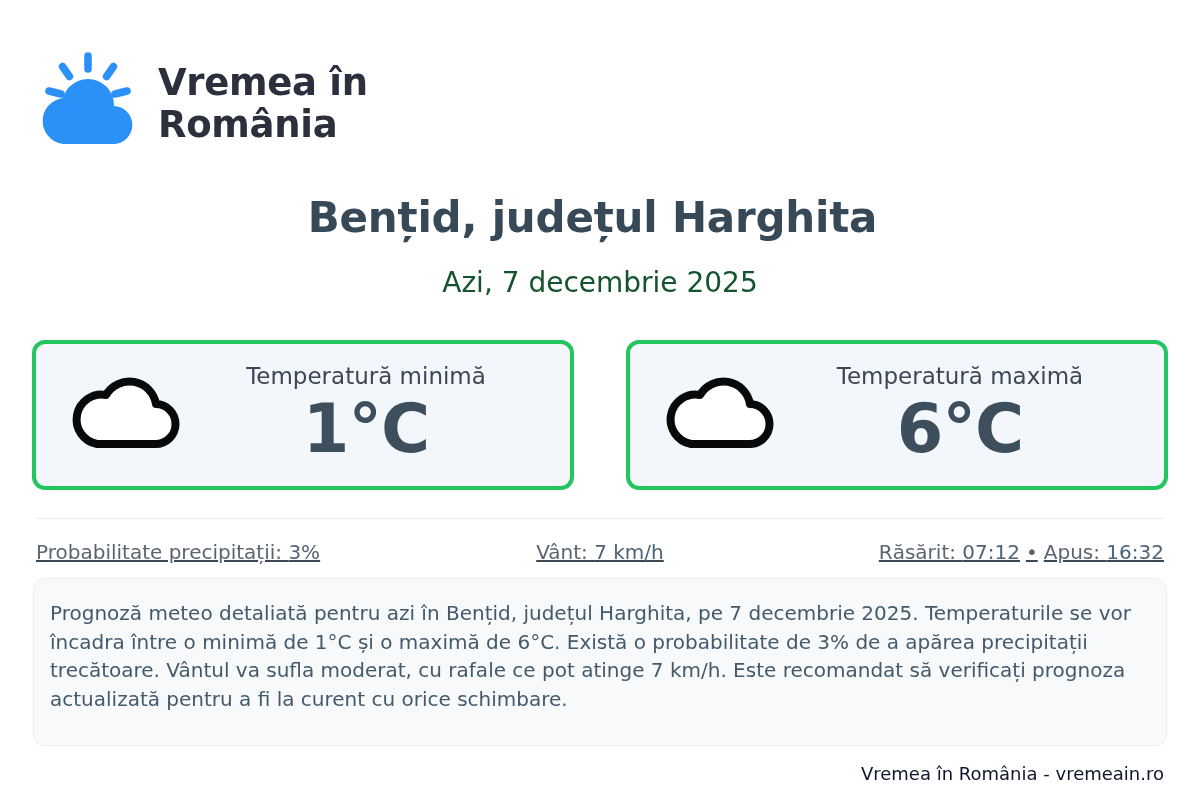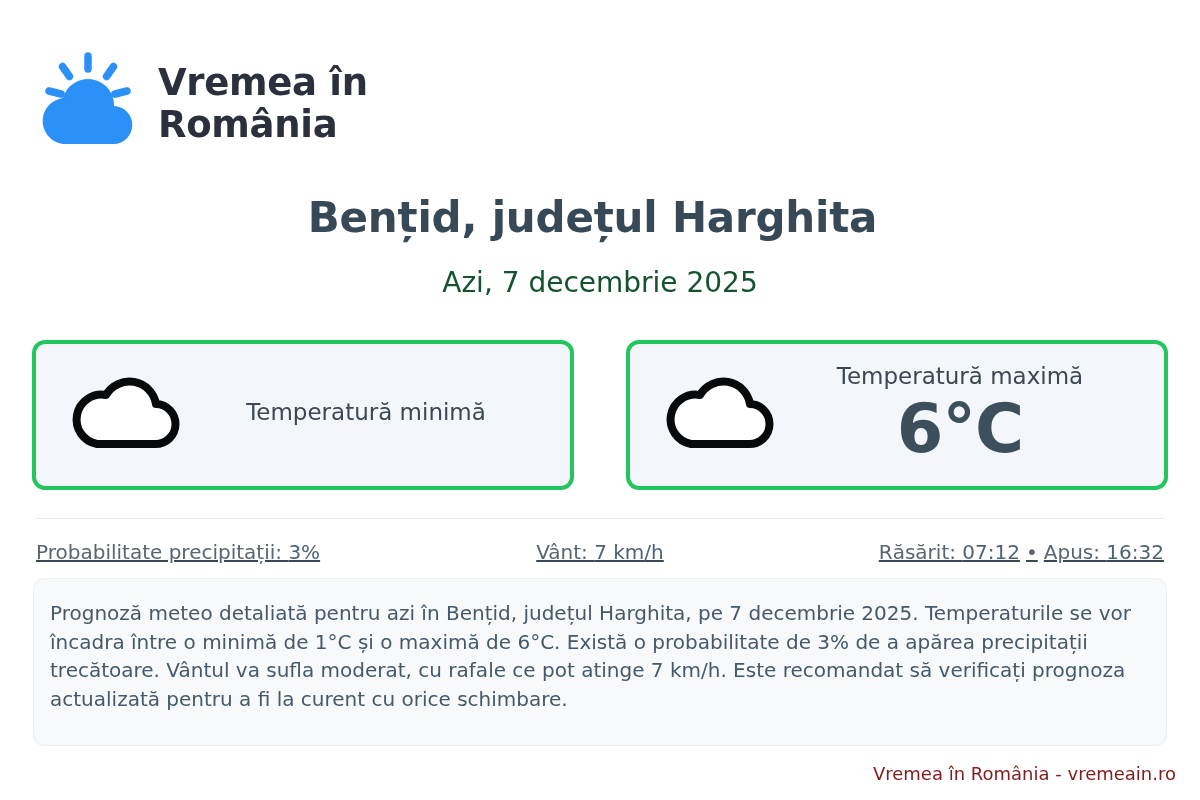--- a/index.html
+++ b/index.html
@@ -164,25 +164,25 @@
     margin: 0;
     font-size: 20px;
     line-height: 28.5px;
     color: #44596b;
     font-weight: 400;
   }
 
   
   .footer {
     position: absolute;
-    right: 24px;
+    right: 36px;
     top: 762px;
     font-size: 18px;
     line-height: 24px;
-    color: #7f1d1d;
+    color: #0f172a;
     text-align: right;
   }
 </style>
 </head>
 <body>
 
 <div class="page">
 
   <div class="brand">
     <svg class="brand-icon" viewBox="0 0 104 104">
@@ -204,20 +204,21 @@
   <div class="page-subtitle">Azi, 7 decembrie 2025</div>
 
   <div class="cards">
 
     <div class="temp-card">
       <svg class="card-icon" viewBox="0 0 122 86">
         <path d="M31 74 h58 a20 20 0 0 0 1 -40 a27 27 0 0 0 -50 -9 a17.5 17.5 0 0 0 -9 49 z" fill="#ffffff" stroke="#07090b" stroke-width="8" stroke-linejoin="round"></path>
       </svg>
       <div class="card-body">
         <div class="card-label">Temperatură minimă</div>
+        <div class="card-value">1°C</div>
       </div>
     </div>
 
     <div class="temp-card">
       <svg class="card-icon" viewBox="0 0 122 86">
         <path d="M31 74 h58 a20 20 0 0 0 1 -40 a27 27 0 0 0 -50 -9 a17.5 17.5 0 0 0 -9 49 z" fill="#ffffff" stroke="#07090b" stroke-width="8" stroke-linejoin="round"></path>
       </svg>
       <div class="card-body">
         <div class="card-label">Temperatură maximă</div>
         <div class="card-value">6°C</div>

